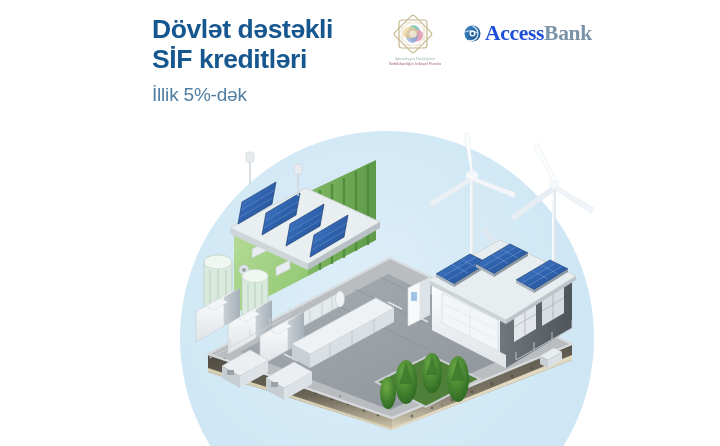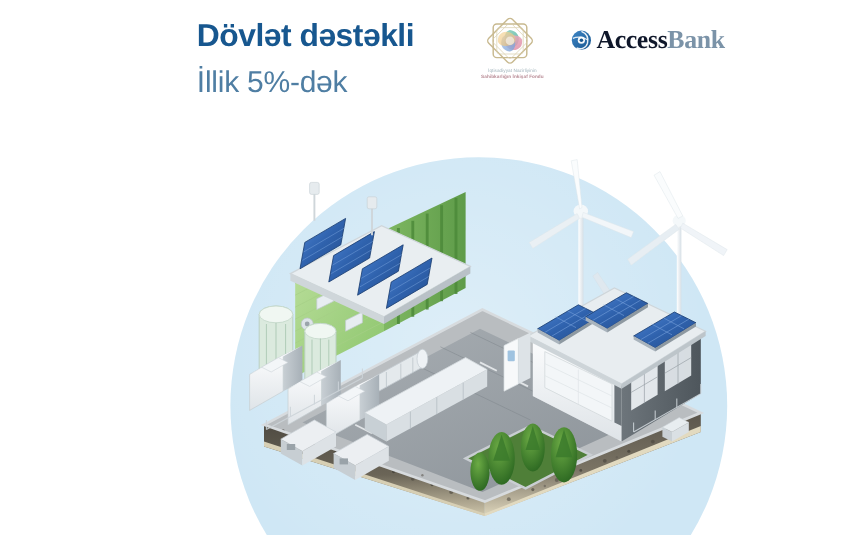--- a/index.html
+++ b/index.html
@@ -4,21 +4,21 @@
 <title>AccessBank SIF Banner</title>
 <style>
   * { margin:0; padding:0; box-sizing:border-box; }
   html,body { width:720px; height:446px; overflow:hidden; }
   body {
     font-family:"Liberation Sans", sans-serif;
     background:#ffffff;
     position:relative;
   }
   #banner {
-    position:absolute; left:16px; top:0; width:664px; height:446px;
+    position:absolute; left:4px; top:0; width:664px; height:446px;
     background:#ffffff; overflow:hidden;
   }
 
   
   .bg-circle {
     position:absolute;
     left:176px; top:131px;
     width:414px; height:414px;
     border-radius:50%;
     background:#cfe7f5;
@@ -36,42 +36,42 @@
     font-size:26.5px;
     font-weight:bold;
     line-height:1.16;
     letter-spacing:-0.4px;
     white-space:nowrap;
   }
   .headline-line2 { margin-top:-1px; }
   .subhead {
     margin-top:10px;
     color:#4f7ea3;
-    font-size:25px;
+    font-size:19px;
     font-weight:normal;
     letter-spacing:-0.2px;
     white-space:nowrap;
   }
 
   
   .logos { position:absolute; left:372px; top:12px; display:flex; align-items:flex-start; gap:10px; }
 
   .sif-logo { width:78px; display:flex; flex-direction:column; align-items:center; }
   .sif-mark { width:54px; height:44px; }
   .sif-caption {
     margin-top:1px; text-align:center; line-height:1.18;
     font-size:3.9px; letter-spacing:0.05px; white-space:nowrap;
   }
   .sif-cap1 { color:#9fb2ba; }
   .sif-cap2 { color:#b98c96; font-weight:bold; }
 
   .ab-logo { display:flex; align-items:center; gap:4px; margin-top:11px; }
   .ab-mark { width:17px; height:17px; flex:0 0 17px; }
   .ab-word { font-size:21.5px; line-height:1; letter-spacing:-0.3px; white-space:nowrap; }
-  .ab-access { color:#0f172a; font-weight:bold; font-family:"Liberation Serif", serif; }
+  .ab-access { color:#1d4ed8; font-weight:bold; font-family:"Liberation Serif", serif; }
   .ab-bank { color:#7b93a8; font-weight:bold; font-family:"Liberation Serif", serif; }
 
   
   .illustration { position:absolute; left:176px; top:130px; width:420px; height:300px; }
   .illustration svg { display:block; }
 </style>
 </head>
 <body>
 
 <div id="banner">
@@ -478,20 +478,21 @@
       <g>
         <path d="M360 226 L374 218 L382 222 L368 230 Z" fill="#e8edf0" stroke="#cdd4d9" stroke-width="0.5"></path>
         <path d="M360 226 L368 230 L368 238 L360 234 Z" fill="#c9d0d5"></path>
         <path d="M368 230 L382 222 L382 230 L368 238 Z" fill="#dae0e4"></path>
       </g>
     </svg>
   </div>
 
   <div class="headline-block">
     <div class="headline">Dövlət dəstəkli</div>
+    <div class="headline headline-line2">SİF kreditləri</div>
     <div class="subhead">İllik 5%-dək</div>
   </div>
 
   <div class="logos">
 
     <div class="sif-logo">
       <div class="sif-mark">
         <svg width="54" height="44" viewBox="0 0 54 44" xmlns="http://www.w3.org/2000/svg">
           <defs>
             <linearGradient id="swA" x1="0" y1="0" x2="1" y2="1">

